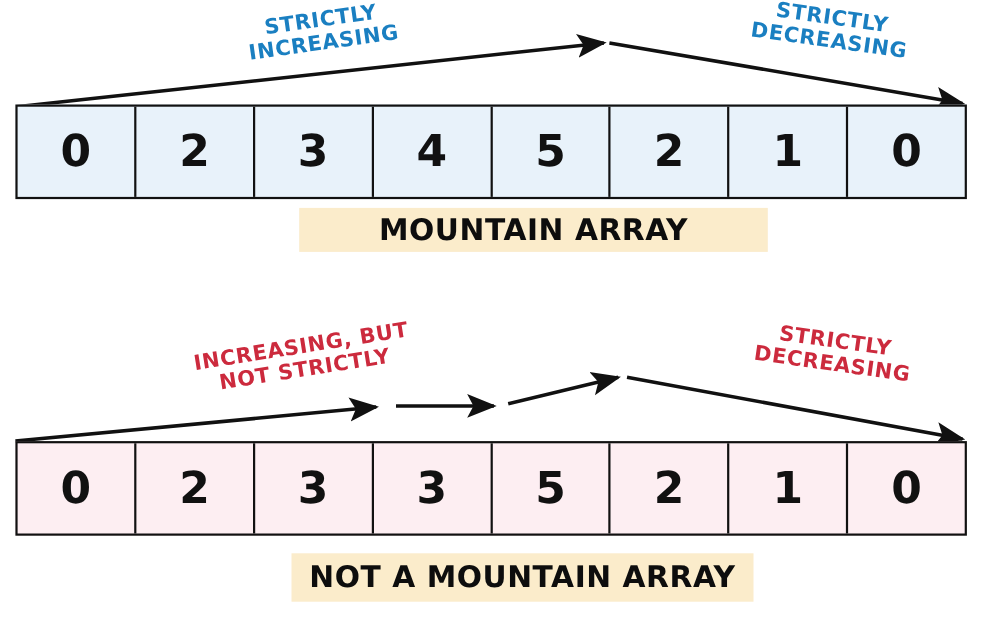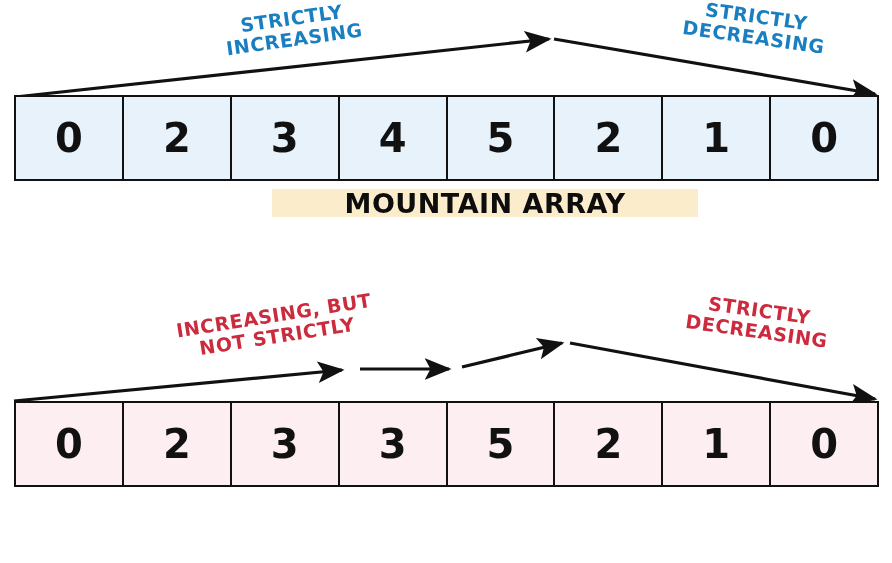--- a/index.html
+++ b/index.html
@@ -74,21 +74,21 @@
     background: #fbeccb;
     font-family: "DejaVu Sans", sans-serif;
     font-weight: 700;
     color: #0d0d0d;
     white-space: nowrap;
   }
   .caption-chip.top-caption {
     left: 272px;
     top: 189px;
     width: 426px;
-    height: 28px;
+    height: 40px;
     font-size: 27px;
     letter-spacing: 0.5px;
   }
   .caption-chip.bottom-caption {
     left: 265px;
     top: 503px;
     width: 420px;
     height: 44px;
     font-size: 27px;
     letter-spacing: 0.5px;
@@ -228,14 +228,15 @@
       <span class="cell-value">2</span>
     </div>
     <div class="cell">
       <span class="cell-value">1</span>
     </div>
     <div class="cell">
       <span class="cell-value">0</span>
     </div>
   </div>
 
+  <div class="caption-chip bottom-caption">NOT A MOUNTAIN ARRAY</div>
 
 </div>
 
 </body></html>

